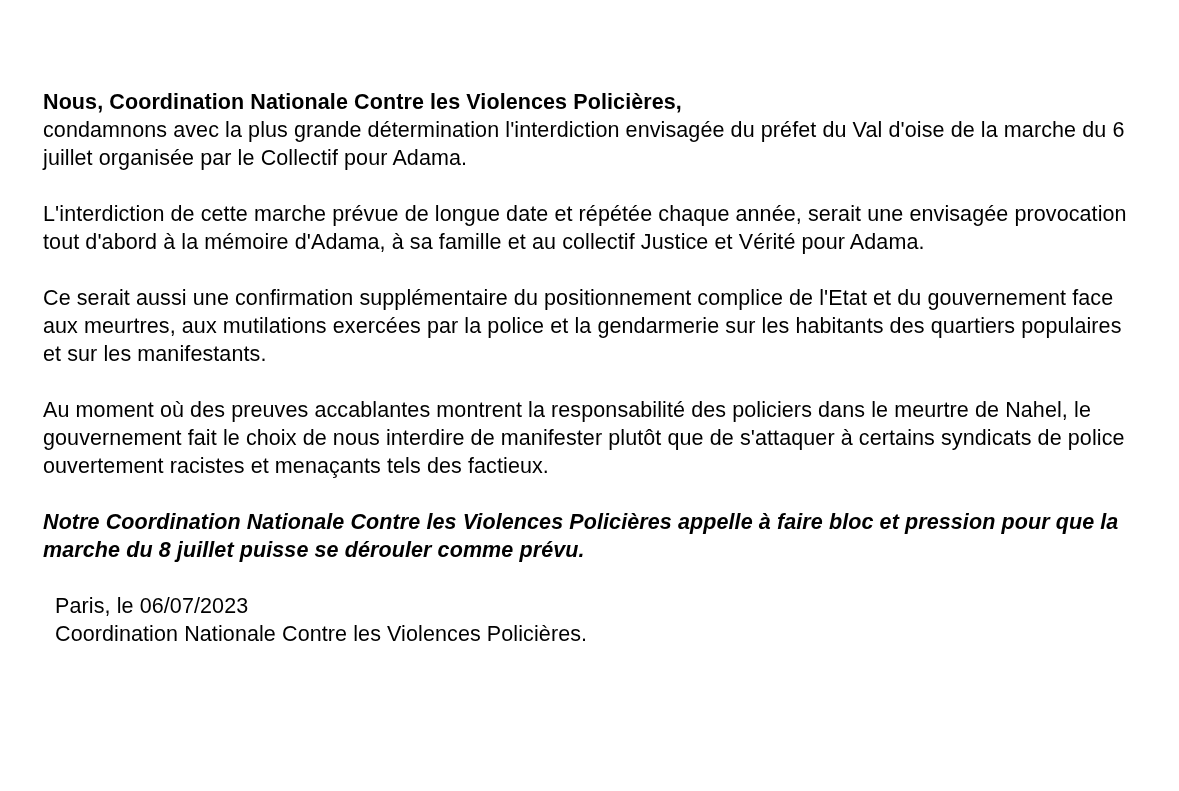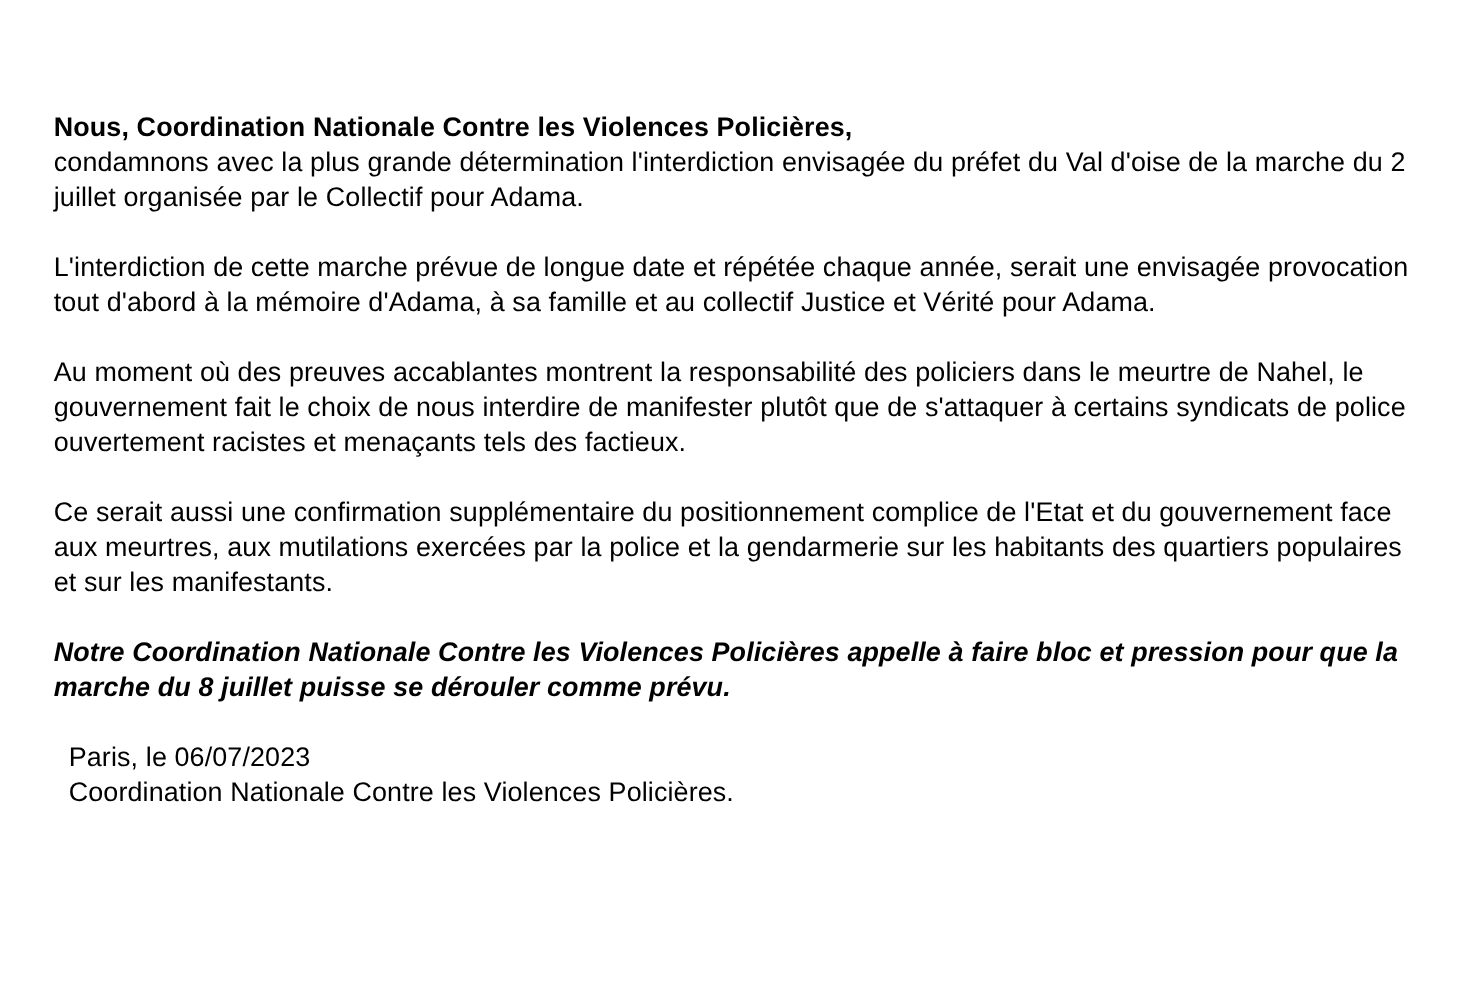--- a/index.html
+++ b/index.html
@@ -44,28 +44,28 @@
   }
 </style>
 </head>
 <body>
 
 <div class="page">
   <div class="statement">
 
     <p class="para">
       <span class="opening-bold">Nous, Coordination Nationale Contre les Violences Policières,</span><br>
-      <span>condamnons avec la plus grande détermination l'interdiction envisagée du préfet du Val d'oise de la marche du 2 juillet organisée par le Collectif pour Adama.</span>
+      <span>condamnons avec la plus grande détermination l'interdiction envisagée du préfet du Val d'oise de la marche du 6 juillet organisée par le Collectif pour Adama.</span>
     </p>
 
     <p class="para">L'interdiction de cette marche prévue de longue date et répétée chaque année, serait une envisagée provocation tout d'abord à la mémoire d'Adama, à sa famille et au collectif Justice et Vérité pour Adama.</p>
 
+    <p class="para">Ce serait aussi une confirmation supplémentaire du positionnement complice de l'Etat et du gouvernement face aux meurtres, aux mutilations exercées par la police et la gendarmerie sur les habitants des quartiers populaires et sur les manifestants.</p>
+
     <p class="para">Au moment où des preuves accablantes montrent la responsabilité des policiers dans le meurtre de Nahel, le gouvernement fait le choix de nous interdire de manifester plutôt que de s'attaquer à certains syndicats de police ouvertement racistes et menaçants tels des factieux.</p>
-
-    <p class="para">Ce serait aussi une confirmation supplémentaire du positionnement complice de l'Etat et du gouvernement face aux meurtres, aux mutilations exercées par la police et la gendarmerie sur les habitants des quartiers populaires et sur les manifestants.</p>
 
     <p class="para cta">Notre Coordination Nationale Contre les Violences Policières appelle à faire bloc et pression pour que la marche du 8 juillet puisse se dérouler comme prévu.</p>
 
     <p class="sig-block">
       <span>Paris, le 06/07/2023</span><br>
       <span class="sig-org">Coordination Nationale Contre les Violences Policières.</span>
     </p>
 
   </div>
 </div>

